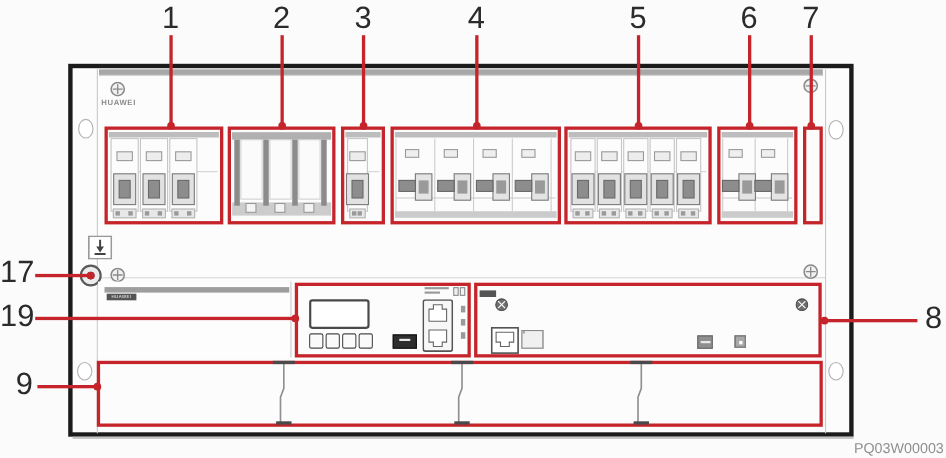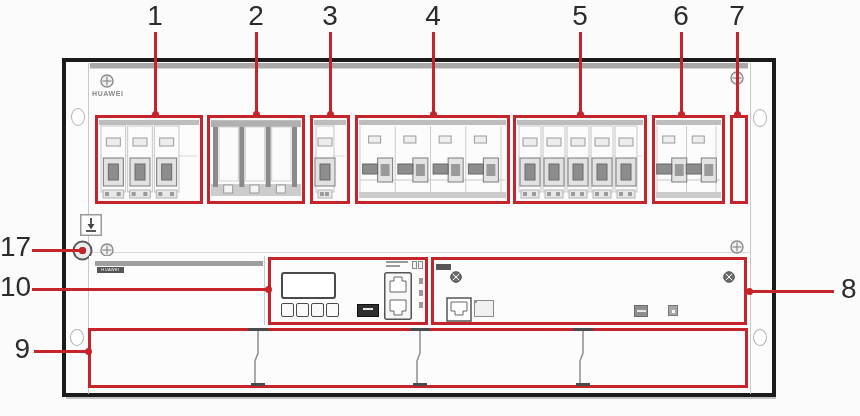--- a/index.html
+++ b/index.html
@@ -454,24 +454,25 @@
       <div class="dot" style="left: 576.5px; top: 111px;"></div>
       <div class="num top-num" style="left: 681px;">6</div>
       <div class="vline" style="left: 680px; top: 32px; height: 84px;"></div>
       <div class="dot" style="left: 677.5px; top: 111px;"></div>
       <div class="num top-num" style="left: 737px;">7</div>
       <div class="vline" style="left: 736px; top: 32px; height: 84px;"></div>
       <div class="dot" style="left: 733.5px; top: 111px;"></div>
       <div class="num side-num" style="left: 0px; top: 233px;">17</div>
       <div class="hline" style="left: 32px; top: 249px; width: 50px;"></div>
       <div class="dot" style="left: 78.5px; top: 246.5px;"></div>
-      <div class="num side-num" style="left: 0px; top: 273px;">10</div>
+      <div class="num side-num" style="left: 0px; top: 273px;">19</div>
       <div class="hline" style="left: 32px; top: 288px; width: 236px;"></div>
       <div class="dot" style="left: 264.5px; top: 285.5px;"></div>
       <div class="num side-num" style="left: 0px; top: 335px;">9</div>
       <div class="hline" style="left: 34px; top: 350px; width: 54px;"></div>
       <div class="dot" style="left: 84.5px; top: 347.5px;"></div>
       <div class="num" style="left: 841px; top: 275px;">8</div>
       <div class="hline" style="left: 748px; top: 290px; width: 86px;"></div>
       <div class="dot" style="left: 746px; top: 287.5px;"></div>
     </div>
 
+  <div class="watermark">PQ03W00003</div>
 </div>
 
 </body></html>

